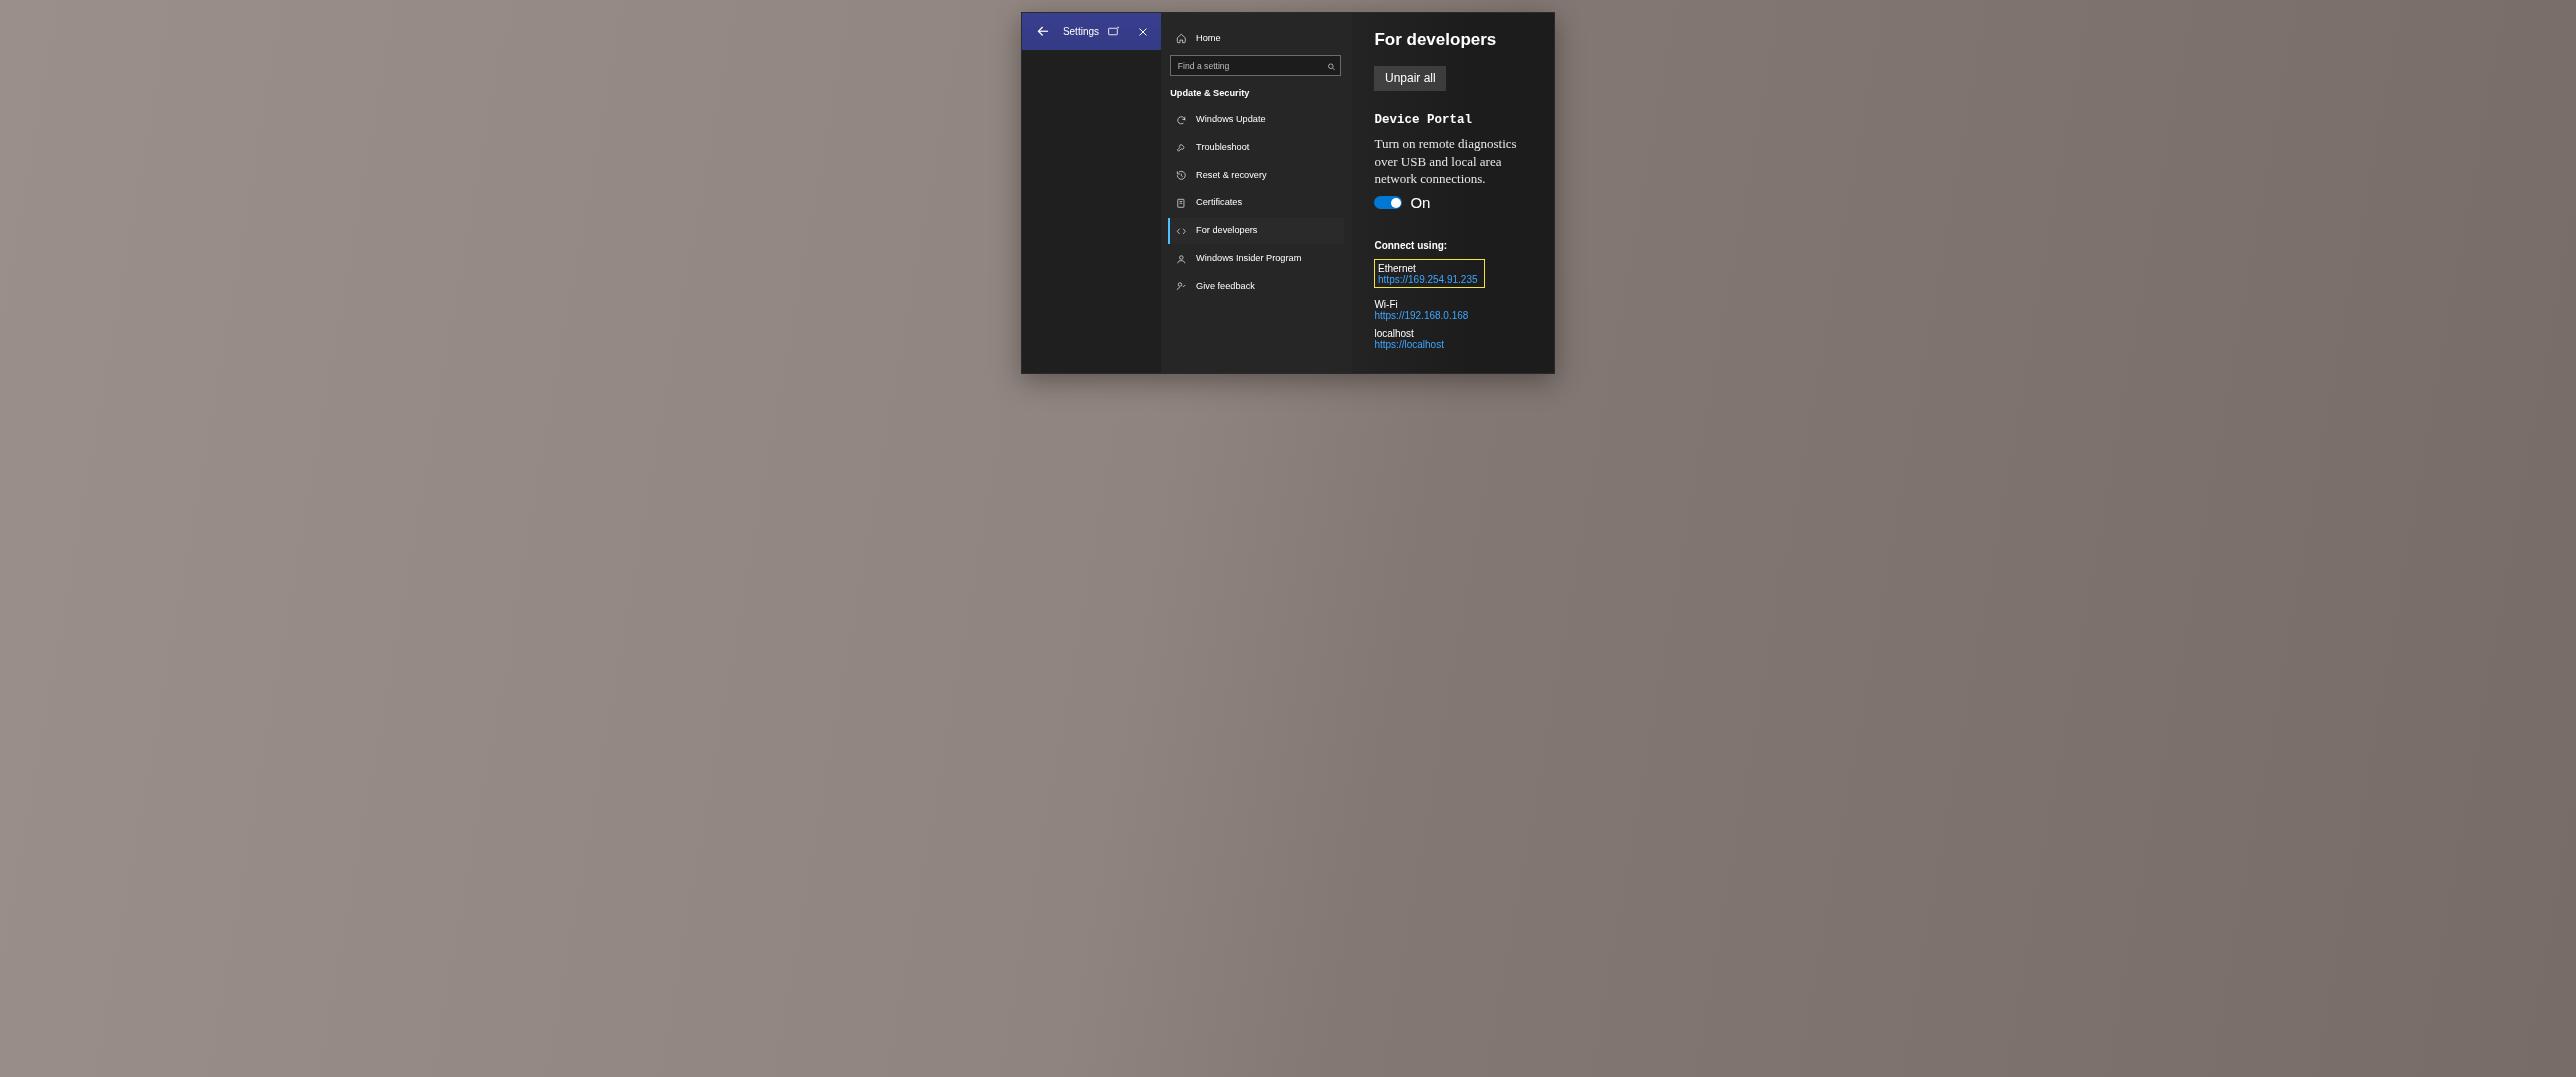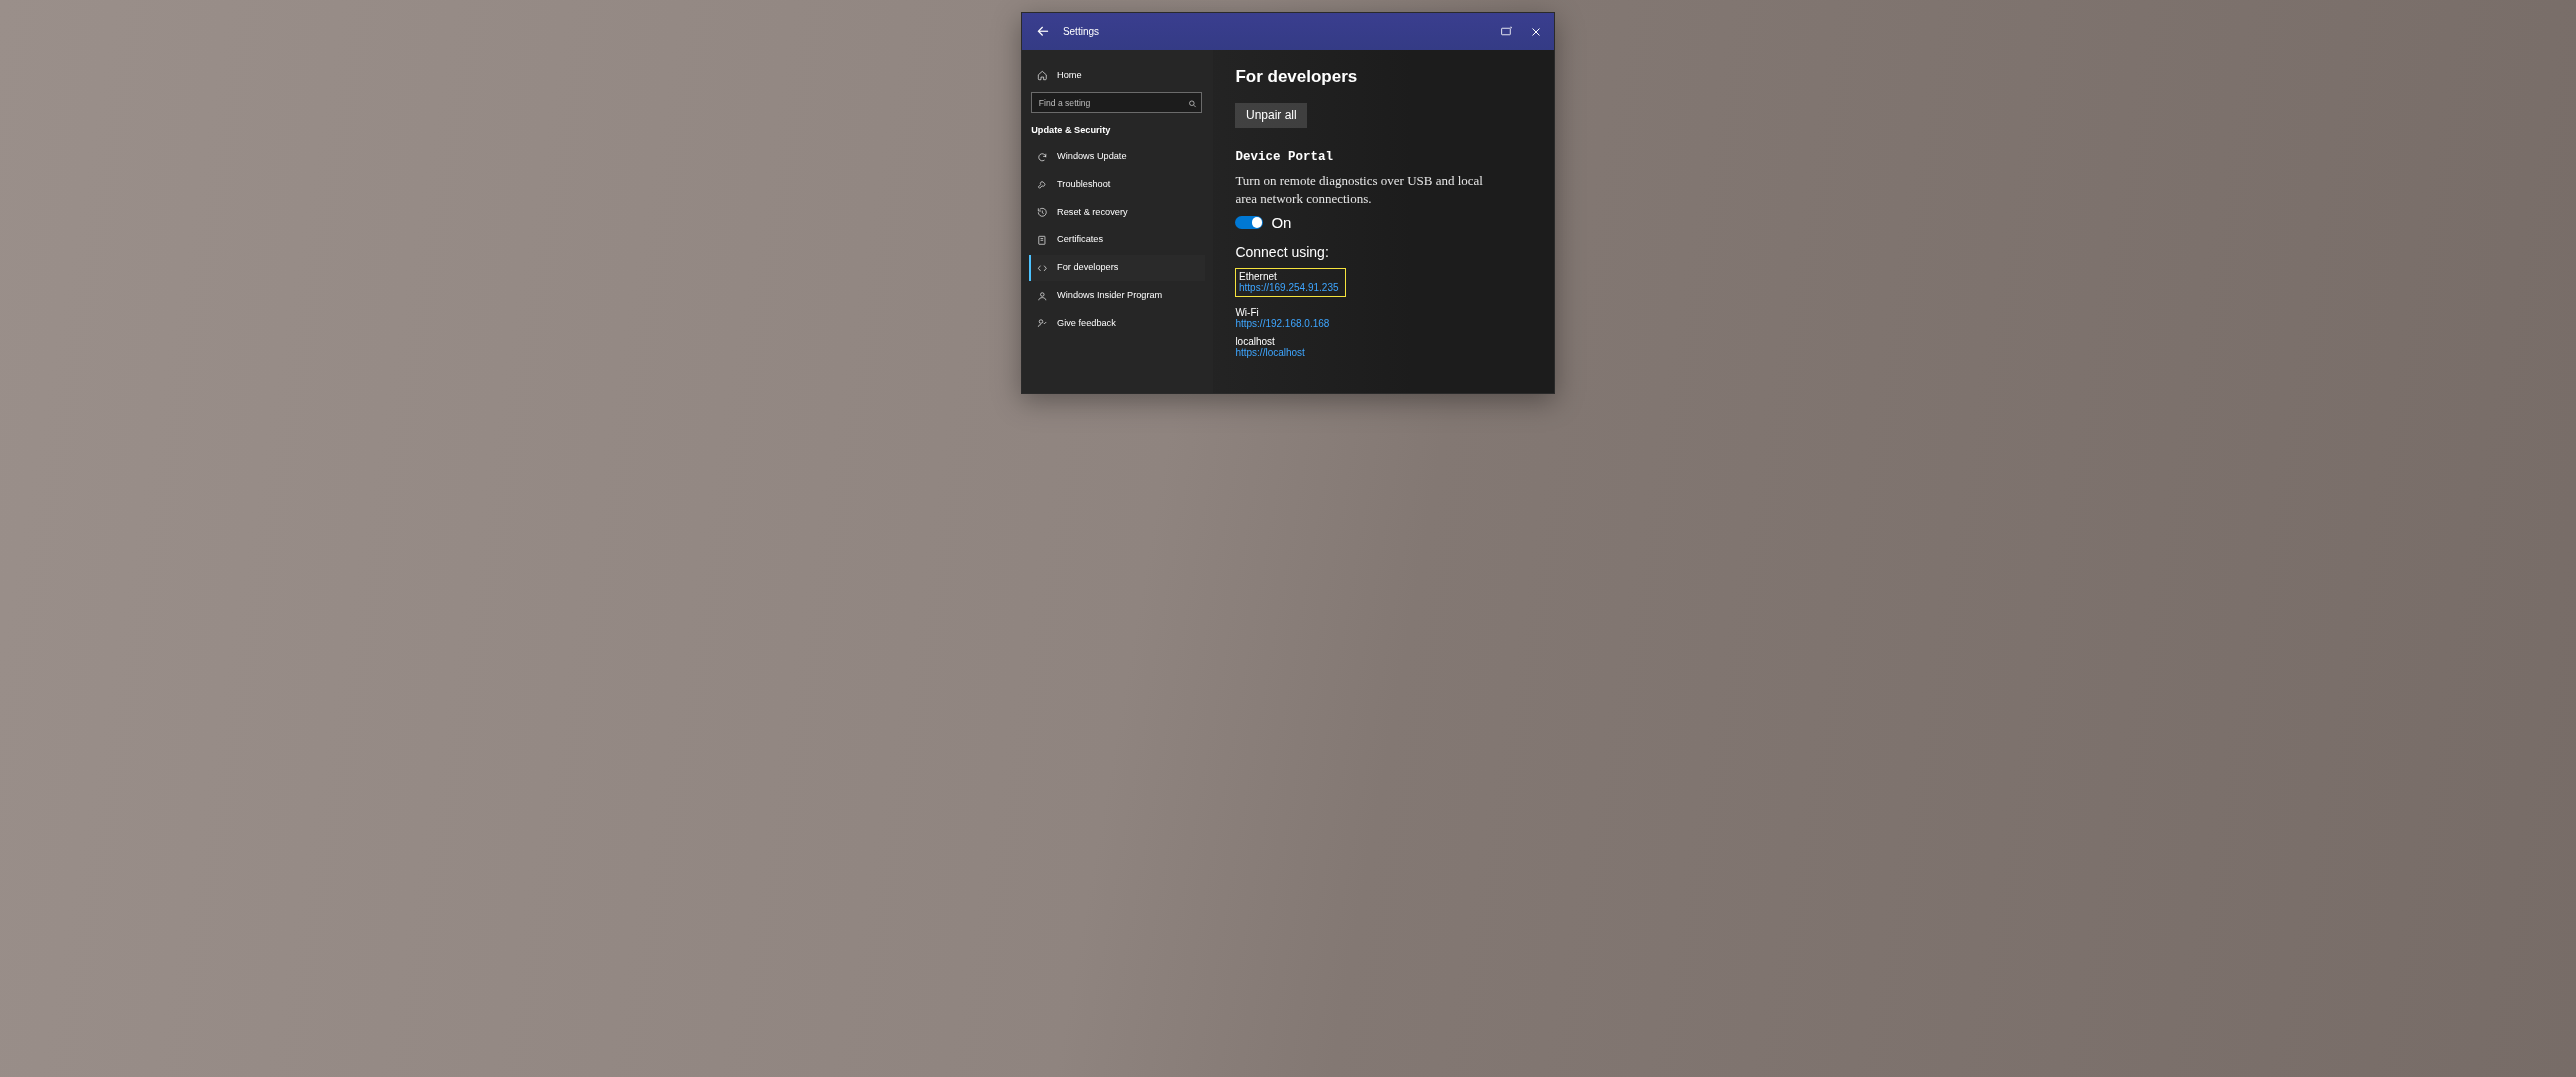--- a/index.html
+++ b/index.html
@@ -12,21 +12,21 @@
     justify-content: center;
     overflow: hidden;
   }
   .window {
     width: 534px;
     margin-top: 12px;
     background: #1f1f1f;
     box-shadow: 0 6.6px 26px rgba(0,0,0,.35);
     border: 0.7px solid rgba(255,255,255,.05);
     display: flex;
-    flex-direction: column;
+    flex-direction: row;
   }
   .titlebar {
     height: 37px;
     background: linear-gradient(180deg, #3a3e8f 0%, #343b85 100%);
     display: flex;
     align-items: center;
     padding: 0 4px 0 6.6px;
     color: #fff;
   }
   .tb-btn {
@@ -104,21 +104,21 @@
   .toggle-row { display:flex; align-items:center; gap:8px; margin-top:6.6px;}
   .toggle {
     width: 28px; height: 13px; border-radius: 13px;
     background: #0078d4; position: relative; cursor:pointer;
   }
   .toggle .knob {
     position:absolute; right:1.3px; top:1.3px;
     width:10.6px; height:10.6px; border-radius:50%; background:#fff;
   }
   .toggle-label { font-size: 15px; }
-  .sub-label { font-size: 14px; margin-top: 13px; margin-bottom: 4px;}
+  .sub-label { font-size: 10px; margin-top: 29px; margin-bottom: 4px; font-weight: bold;}
   .conn-block { margin-top: 4px; margin-bottom: 6.6px; font-size: 10px;}
   .conn-block.highlight {
     border: 1.3px solid #f5e33d;
     padding: 2.6px 6.6px 2.6px 2.6px;
     display:inline-block;
   }
   .conn-block .head { color:#fff; }
   .conn-block .url { color:#3ea6ff; cursor:pointer; }
 </style>
 </head>

